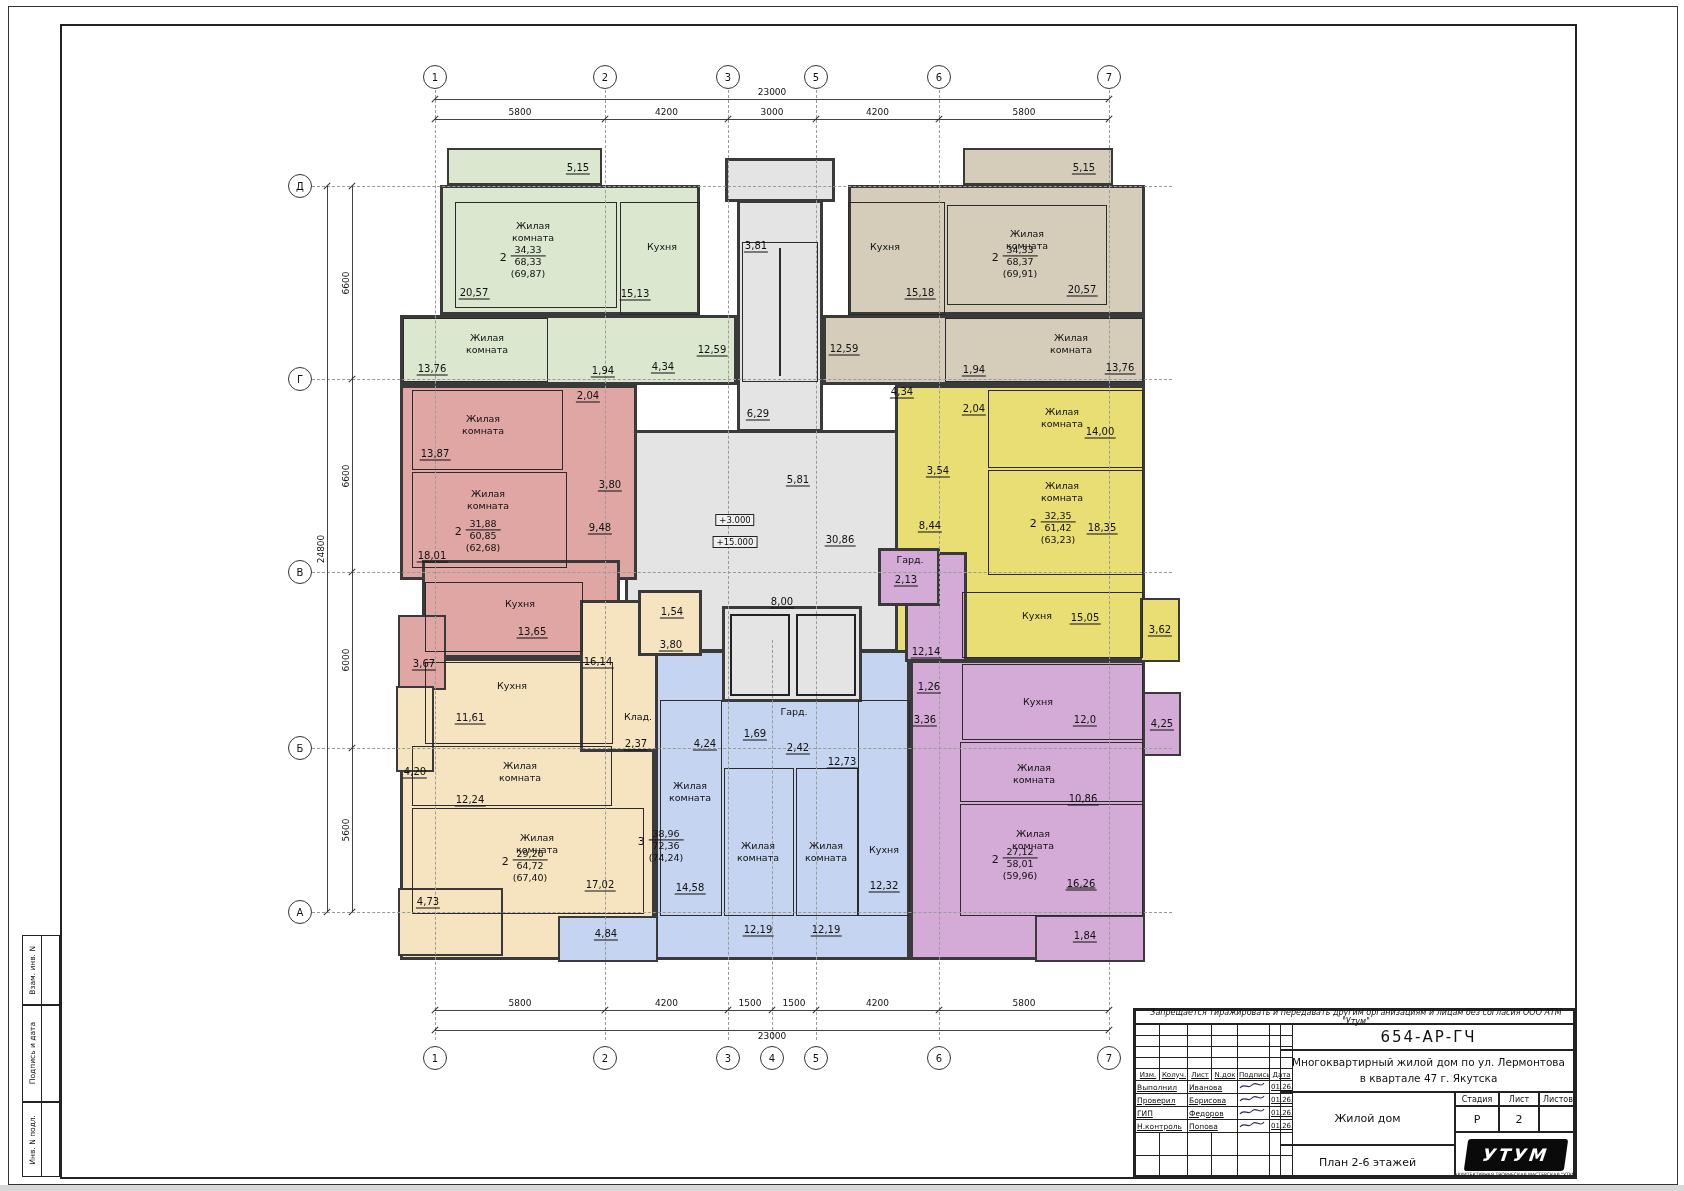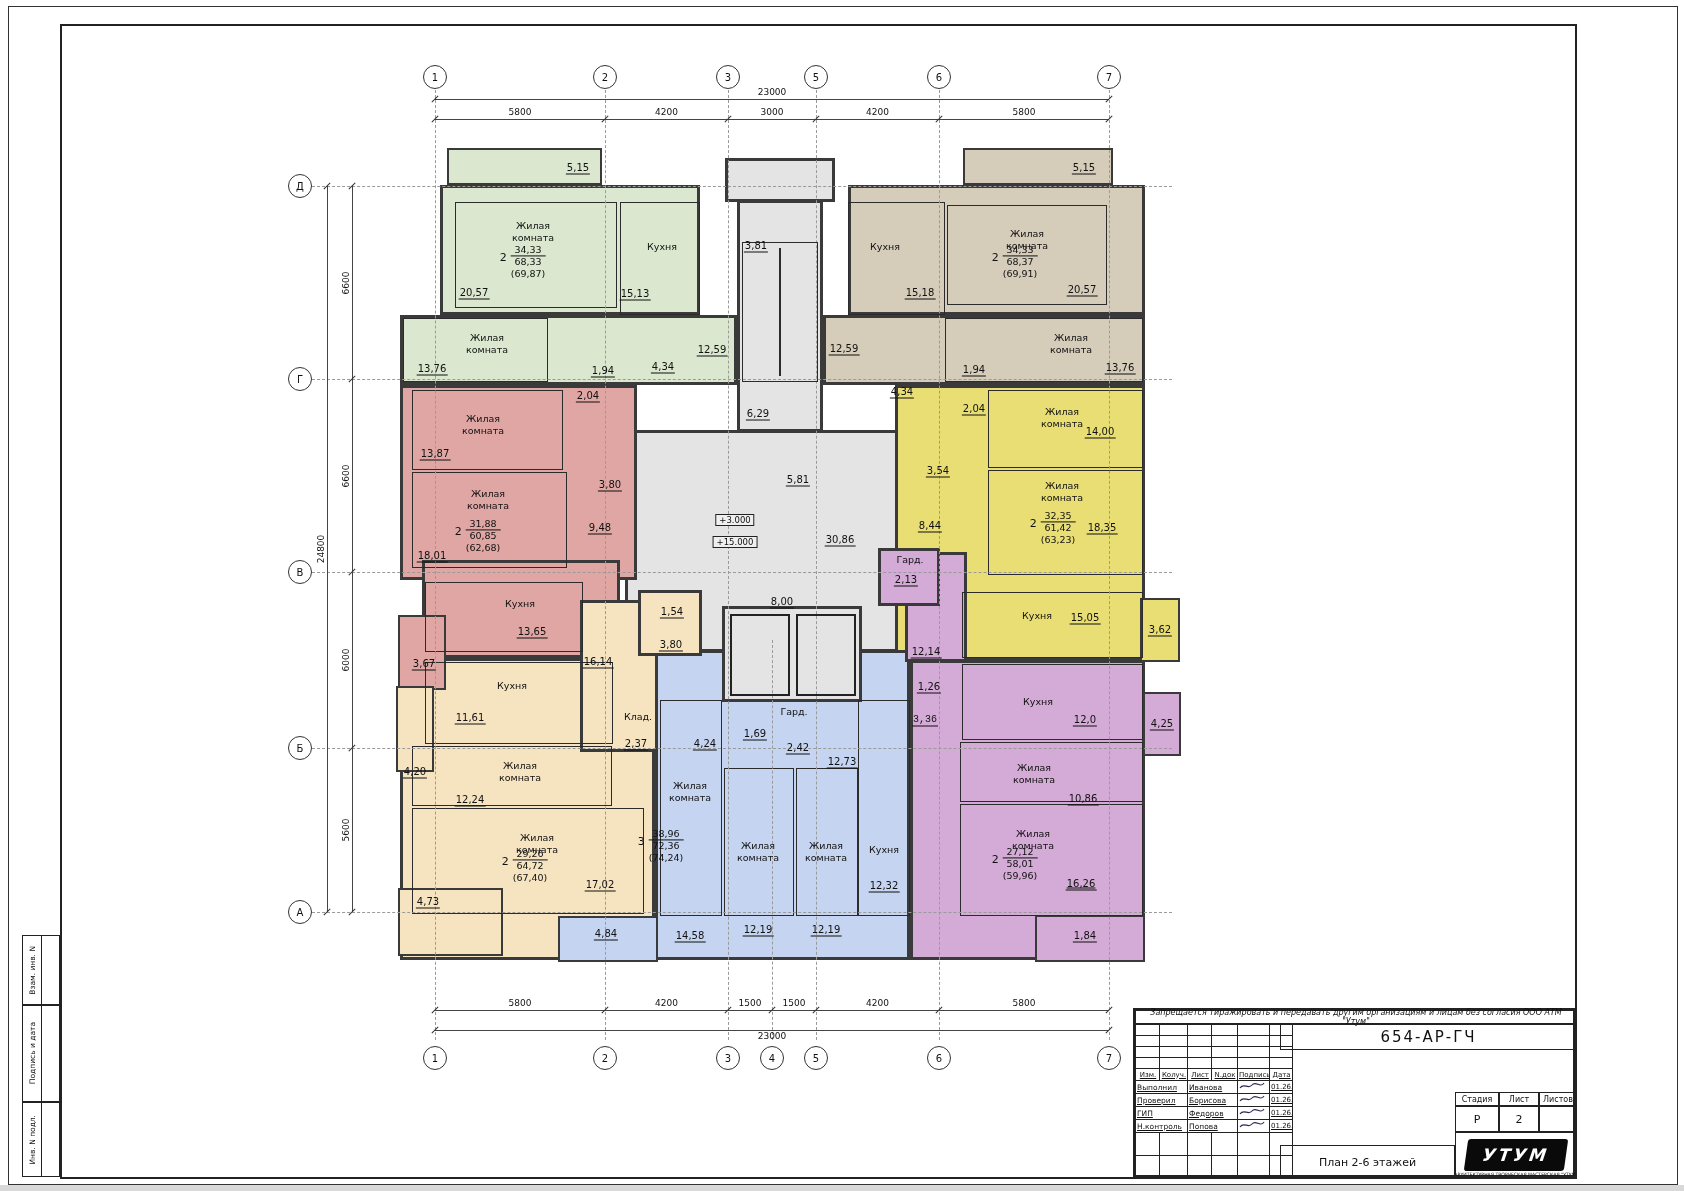--- a/index.html
+++ b/index.html
@@ -245,21 +245,21 @@
       <div class="arealabel" style="left: 1160px; top: 630px;">3,62</div>
       <div class="formula" style="left: 1058px; top: 528px;">
         <span class="frooms">2</span>
         <div class="ftop">32,35</div>
         <div>61,42</div>
         <div>(63,23)</div>
       </div>
       <div class="roombox" style="left: 660px; top: 700px; width: 62px; height: 216px; background: transparent;"></div>
       <div class="namelabel" style="left: 690px; top: 792px;">Жилая
 комната</div>
-      <div class="arealabel" style="left: 690px; top: 888px; margin-top: 48px;">14,58</div>
+      <div class="arealabel" style="left: 690px; top: 888px;">14,58</div>
       <div class="roombox" style="left: 724px; top: 768px; width: 70px; height: 148px; background: transparent;"></div>
       <div class="namelabel" style="left: 758px; top: 852px;">Жилая
 комната</div>
       <div class="arealabel" style="left: 758px; top: 930px;">12,19</div>
       <div class="roombox" style="left: 796px; top: 768px; width: 62px; height: 148px; background: transparent;"></div>
       <div class="namelabel" style="left: 826px; top: 852px;">Жилая
 комната</div>
       <div class="arealabel" style="left: 826px; top: 930px;">12,19</div>
       <div class="roombox" style="left: 858px; top: 700px; width: 52px; height: 216px; background: transparent;"></div>
       <div class="namelabel" style="left: 884px; top: 850px;">Кухня</div>
@@ -308,21 +308,21 @@
 комната</div>
       <div class="arealabel" style="left: 1083px; top: 799px;">10,86</div>
       <div class="roombox" style="left: 960px; top: 804px; width: 183px; height: 112px; background: transparent;"></div>
       <div class="namelabel" style="left: 1033px; top: 840px;">Жилая
 комната</div>
       <div class="arealabel" style="left: 1081px; top: 884px; text-decoration: underline;">16,26</div>
       <div class="namelabel" style="left: 910px; top: 560px;">Гард.</div>
       <div class="arealabel" style="left: 906px; top: 580px;">2,13</div>
       <div class="arealabel" style="left: 926px; top: 652px;">12,14</div>
       <div class="arealabel" style="left: 929px; top: 687px;">1,26</div>
-      <div class="arealabel" style="left: 925px; top: 720px; font-family: Liberation Mono, monospace;">3,36</div>
+      <div class="arealabel" style="left: 925px; top: 720px;">3,36</div>
       <div class="arealabel" style="left: 1085px; top: 936px;">1,84</div>
       <div class="arealabel" style="left: 1162px; top: 724px;">4,25</div>
       <div class="formula" style="left: 1020px; top: 864px;">
         <span class="frooms">2</span>
         <div class="ftop">27,12</div>
         <div>58,01</div>
         <div>(59,96)</div>
       </div>
       <div class="arealabel" style="left: 756px; top: 246px;">3,81</div>
       <div class="arealabel" style="left: 758px; top: 414px;">6,29</div>
@@ -423,20 +423,25 @@
               <td style="width: 26px;"></td>
               <td style="width: 22px;"></td>
               <td style="width: 24px;"></td>
               <td style="width: 30px;"></td>
               <td style="width: 21px;"></td>
             </tr>
           </tbody>
         </table>
       </div>
     <div class="tb-cell tb-doc">654-АР-ГЧ</div>
+    <div class="tb-cell tb-project">
+      <div>Многоквартирный жилой дом по ул. Лермонтова</div>
+      <div>в квартале 47 г. Якутска</div>
+    </div>
+    <div class="tb-cell tb-object">Жилой дом</div>
     <div class="tb-cell tb-sheet">План 2-6 этажей</div>
     <div class="tb-stage" id="tb-stage">
         <div class="hcell" style="left: 0px; top: 0px; width: 44px; height: 14px;">Стадия</div>
         <div class="hcell" style="left: 0px; top: 14px; width: 44px; height: 26px; font-size: 11px;">Р</div>
         <div class="hcell" style="left: 44px; top: 0px; width: 40px; height: 14px;">Лист</div>
         <div class="hcell" style="left: 44px; top: 14px; width: 40px; height: 26px; font-size: 11px;">2</div>
         <div class="hcell" style="left: 84px; top: 0px; width: 38px; height: 14px;">Листов</div>
         <div class="hcell" style="left: 84px; top: 14px; width: 38px; height: 26px; font-size: 11px;"></div>
       </div>
     <div class="tb-logo">

